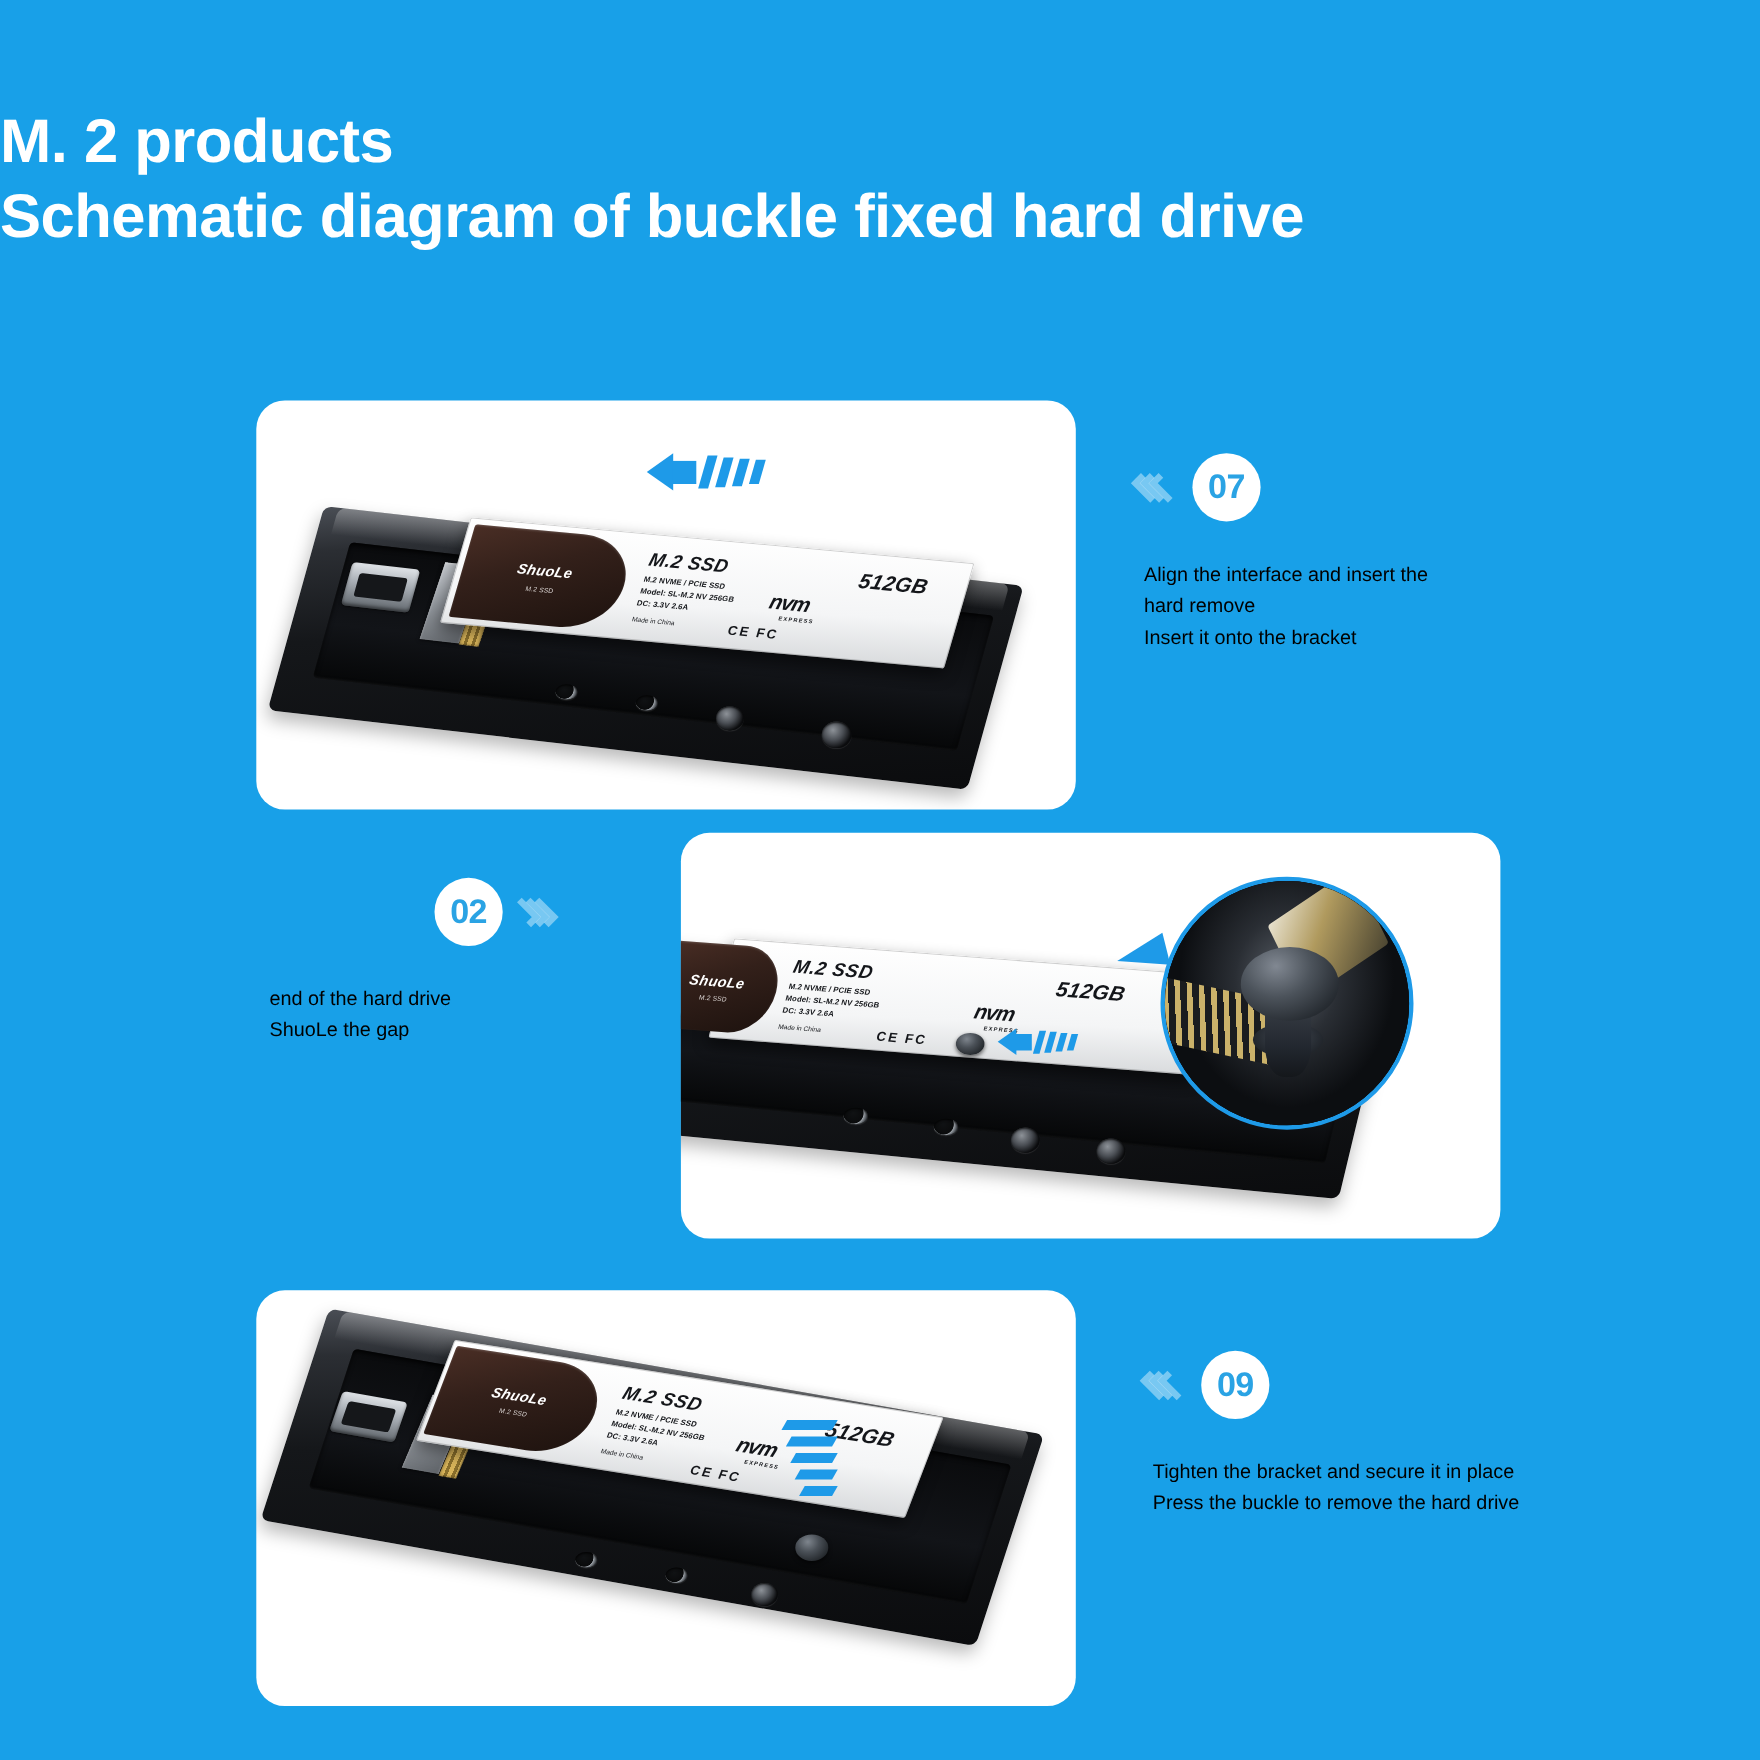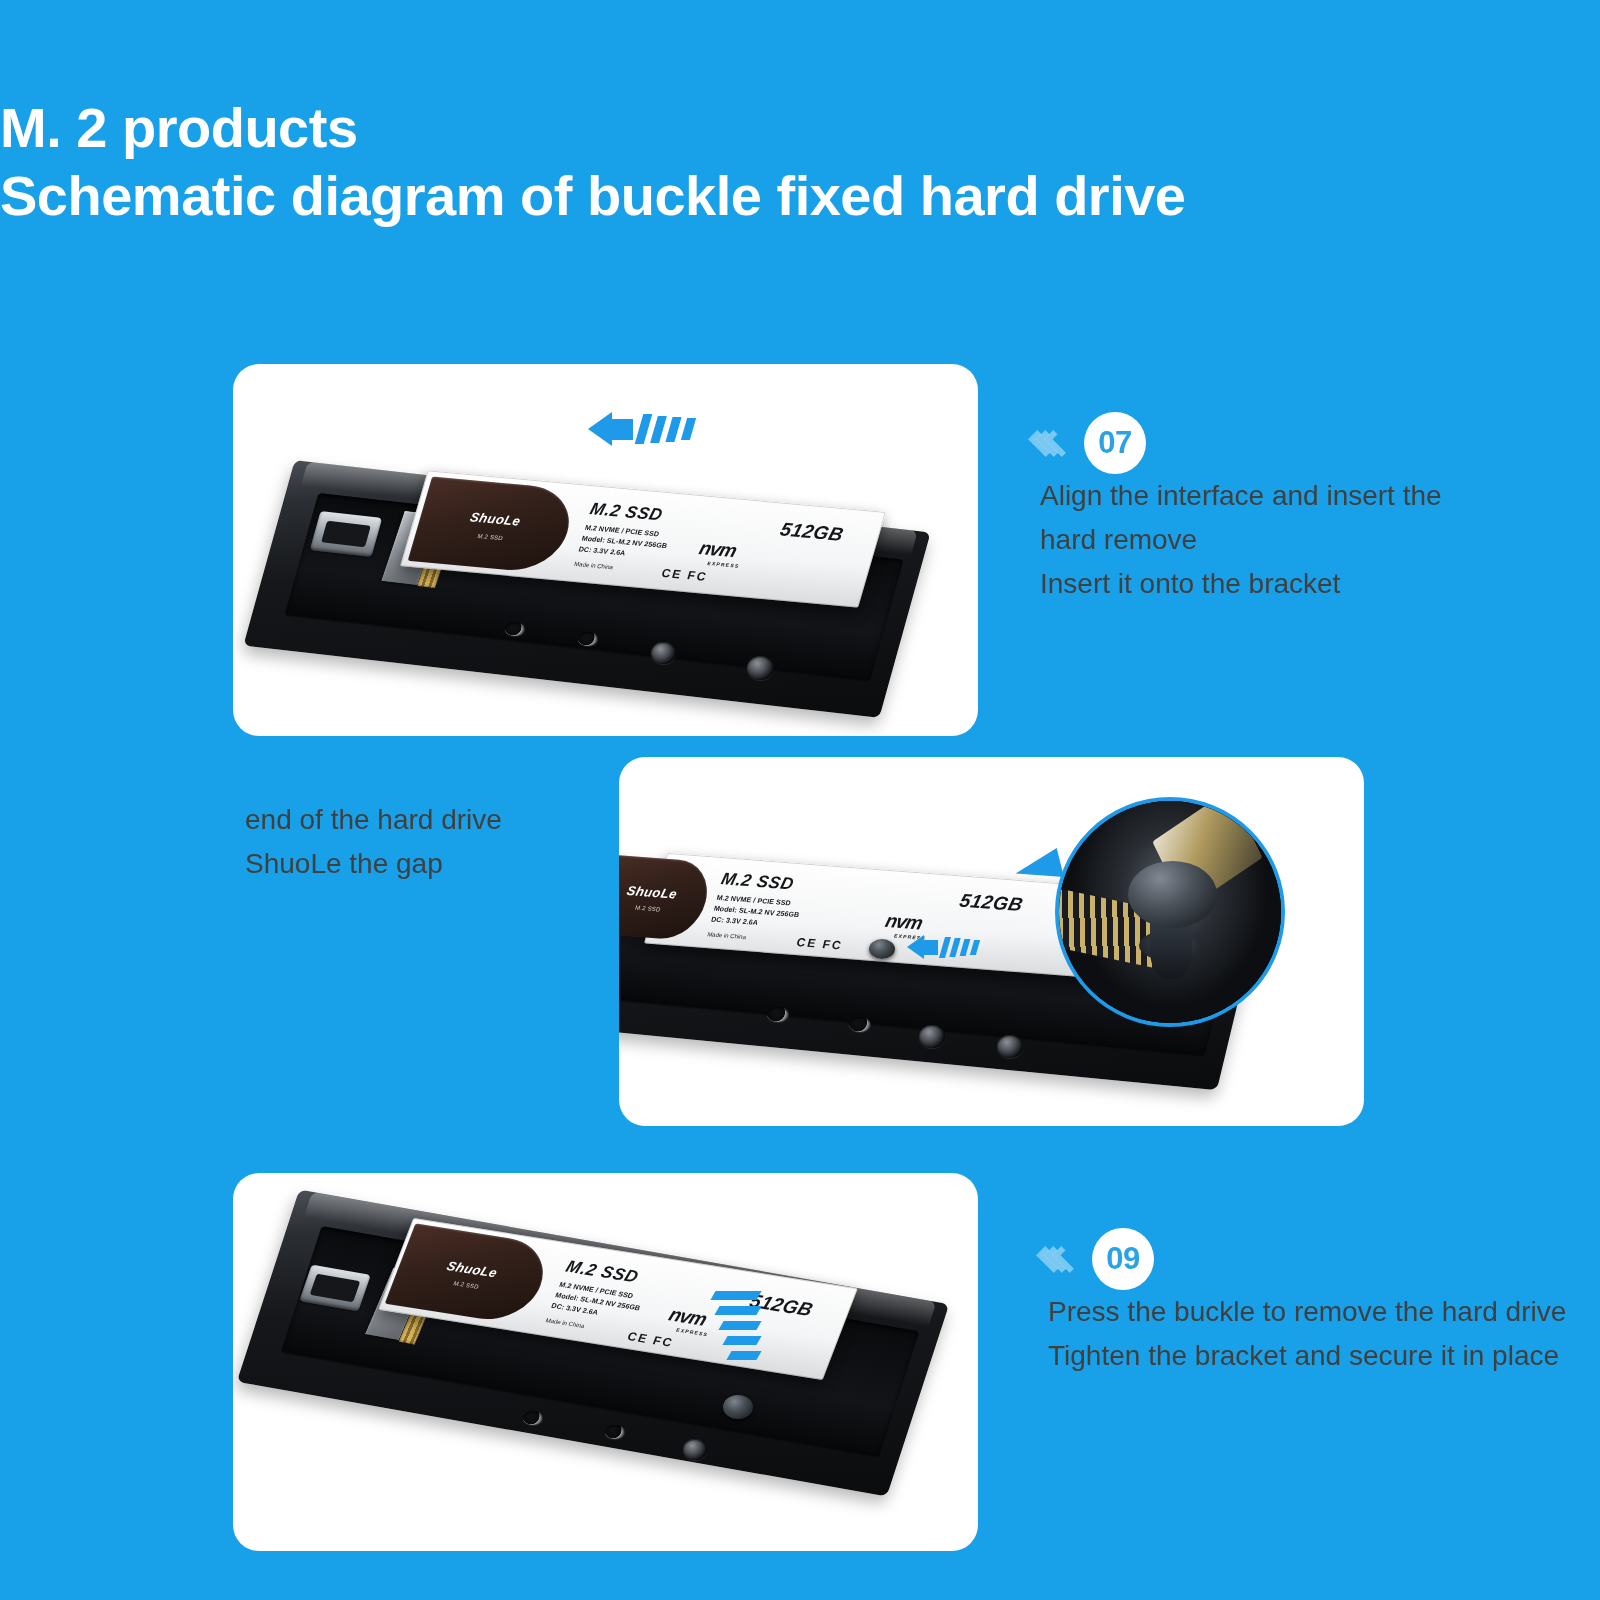--- a/index.html
+++ b/index.html
@@ -304,23 +304,24 @@
     width: 13px; height: 25px;
     border-right: 6px solid rgba(255,255,255,.42);
     border-bottom: 6px solid rgba(255,255,255,.42);
   }
   .chev.left  { margin-right: 20px; }
   .chev.left span  { transform: rotate(135deg); margin-left: -5px; }
   .chev.right { margin-left: 20px; }
   .chev.right span { transform: rotate(-45deg); margin-left: -5px; }
 
   .step-text {
-    color: #404040;
-    font-size: 28px;
+    color: #000000;
+    font-size: 18px;
     line-height: 1.58;
+    margin-top: 34px;
     font-weight: normal;
   }
   .step-text div { white-space: nowrap; }
 
   #step-1 { left: 1040px; top: 412px;  width: 520px; }
   #step-2 { left: 245px;  top: 798px;  width: 400px; }
   #step-2 .step-head { justify-content: flex-start; padding-left: 150px; }
   #step-3 { left: 1048px; top: 1228px; width: 545px; }
 </style>
 </head>
@@ -484,32 +485,40 @@
     <span class="badge">07</span>
   </div>
   <div class="step-text">
     <div>Align the interface and insert the</div>
     <div>hard remove</div>
     <div>Insert it onto the bracket</div>
   </div>
 </div>
 
 <div class="step" id="step-2">
+  <div class="step-head">
+    <span class="badge">02</span>
+    <span class="chev right">
+      <span></span>
+        <span></span>
+        <span></span>
+    </span>
+  </div>
   <div class="step-text">
     <div>end of the hard drive</div>
     <div>ShuoLe the gap</div>
   </div>
 </div>
 
 <div class="step" id="step-3">
   <div class="step-head">
     <span class="chev left">
       <span></span>
         <span></span>
         <span></span>
     </span>
     <span class="badge">09</span>
   </div>
   <div class="step-text">
+    <div>Tighten the bracket and secure it in place</div>
     <div>Press the buckle to remove the hard drive</div>
-    <div>Tighten the bracket and secure it in place</div>
   </div>
 </div>
 
 </body></html>

